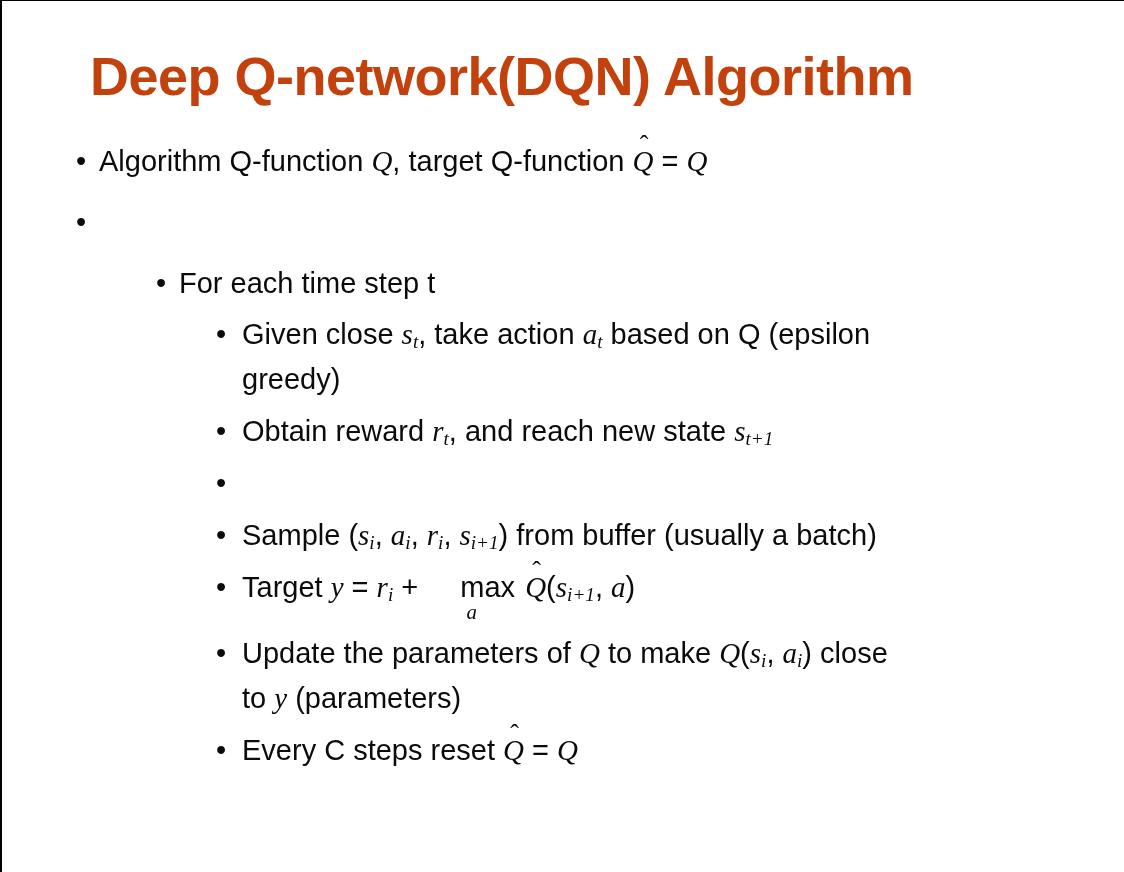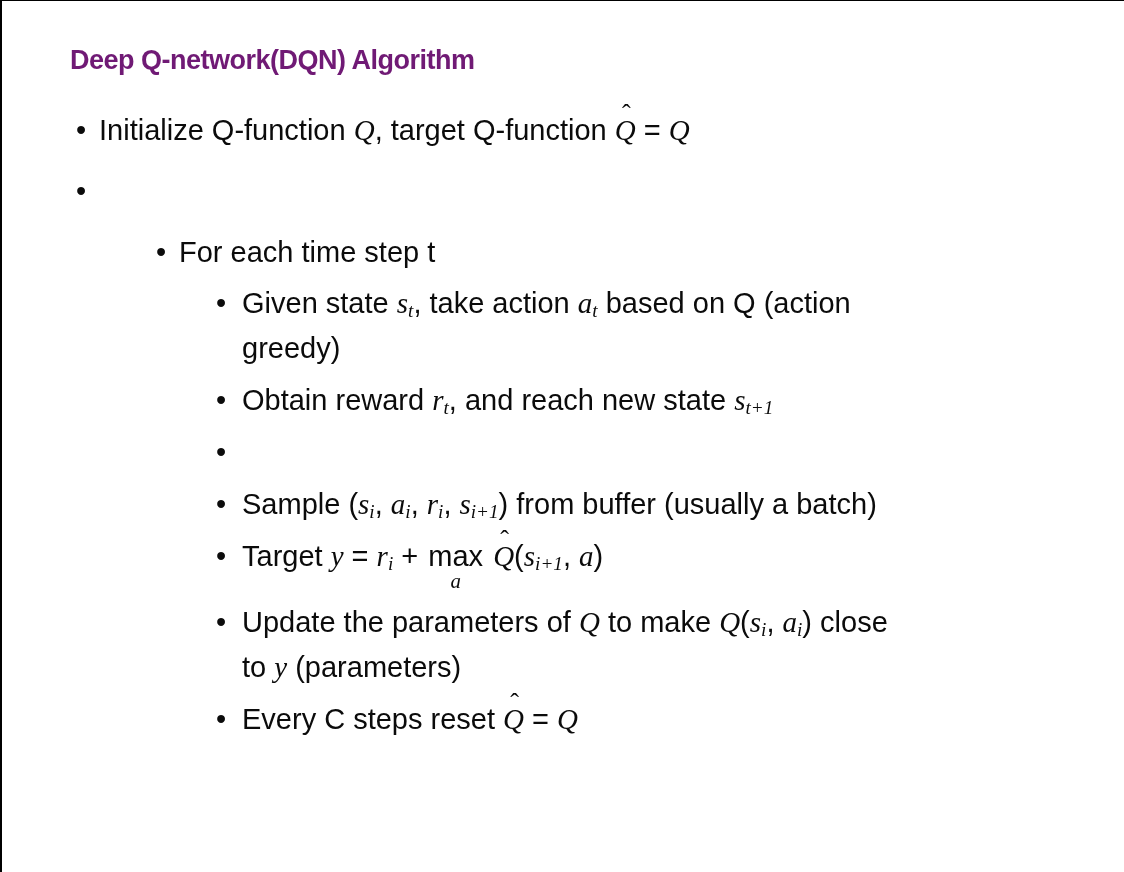--- a/index.html
+++ b/index.html
@@ -13,25 +13,25 @@
   .frame{
     position:relative;
     width:1124px;height:872px;
     box-sizing:border-box;
     border-left:2px solid #000;
     border-top:1px solid #000;
     background:#ffffff;
   }
   .title{
     margin:0;
-    padding:44px 0 0 68px;
-    font-size:27px;
+    padding:44px 0 0 88px;
+    font-size:54px;
     font-weight:bold;
     letter-spacing:-0.5px;
-    color:#701a75;
+    color:#c2410c;
   }
   .bullets{
     margin-top:32px;
     font-size:29px;
     line-height:1.55;
   }
   .bullet{display:flex;align-items:flex-start;}
   .bullet .marker{flex:0 0 auto;}
   .l1{padding-left:74px;margin-bottom:16px;}
   .l2{padding-left:154px;margin-bottom:6px;}
@@ -53,47 +53,47 @@
     position:absolute;top:-0.52em;left:55%;
     transform:translateX(-50%);
     font-style:normal;font-size:0.9em;
     font-family:"Liberation Serif",serif;
   }
   .munder{
     display:inline-block;text-align:center;
     vertical-align:-0.78em;line-height:1.05;
     margin:0 2px;
   }
-  .munder .base{display:block;}
+  .munder .base{display:block;margin-left:32px;}
   .munder .under{
     display:block;
     font-family:"Liberation Serif",serif;font-style:italic;
     font-size:0.72em;
   }
 </style>
 </head>
 <body>
 
 <div class="frame">
   <h1 class="title">Deep Q-network(DQN) Algorithm</h1>
   <div class="bullets">
       <div class="bullet l1">
         <span class="marker">•</span>
-        <div class="content"><span>Initialize Q-function </span><span class="mi">Q</span><span>, target Q-function </span><span class="mhat"><span class="hat-mark">ˆ</span><span>Q</span></span><span> = </span><span class="mi">Q</span></div>
+        <div class="content"><span>Algorithm Q-function </span><span class="mi">Q</span><span>, target Q-function </span><span class="mhat"><span class="hat-mark">ˆ</span><span>Q</span></span><span> = </span><span class="mi">Q</span></div>
       </div>
       <div class="bullet l1">
         <span class="marker">•</span>
       </div>
       <div class="bullet l2">
         <span class="marker">•</span>
         <div class="content"><span>For each time step t</span></div>
       </div>
       <div class="bullet l3">
         <span class="marker">•</span>
-        <div class="content"><span>Given state </span><span class="mi">s</span><span class="msub">t</span><span>, take action </span><span class="mi">a</span><span class="msub">t</span><span> based on Q (action</span><br><span>greedy)</span></div>
+        <div class="content"><span>Given close </span><span class="mi">s</span><span class="msub">t</span><span>, take action </span><span class="mi">a</span><span class="msub">t</span><span> based on Q (epsilon</span><br><span>greedy)</span></div>
       </div>
       <div class="bullet l3">
         <span class="marker">•</span>
         <div class="content"><span>Obtain reward </span><span class="mi">r</span><span class="msub">t</span><span>, and reach new state </span><span class="mi">s</span><span class="msub">t+1</span></div>
       </div>
       <div class="bullet l3">
         <span class="marker">•</span>
       </div>
       <div class="bullet l3">
         <span class="marker">•</span>

